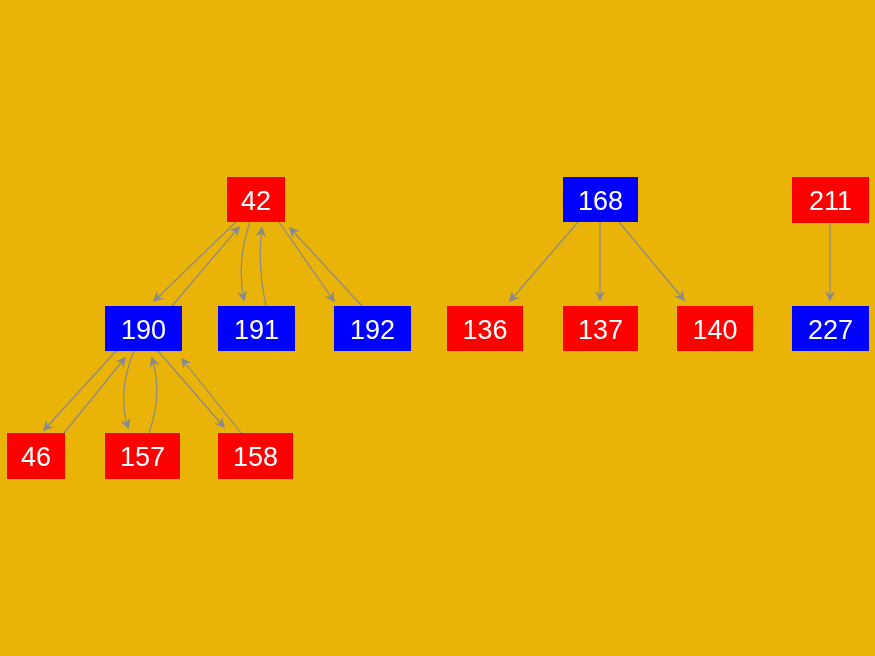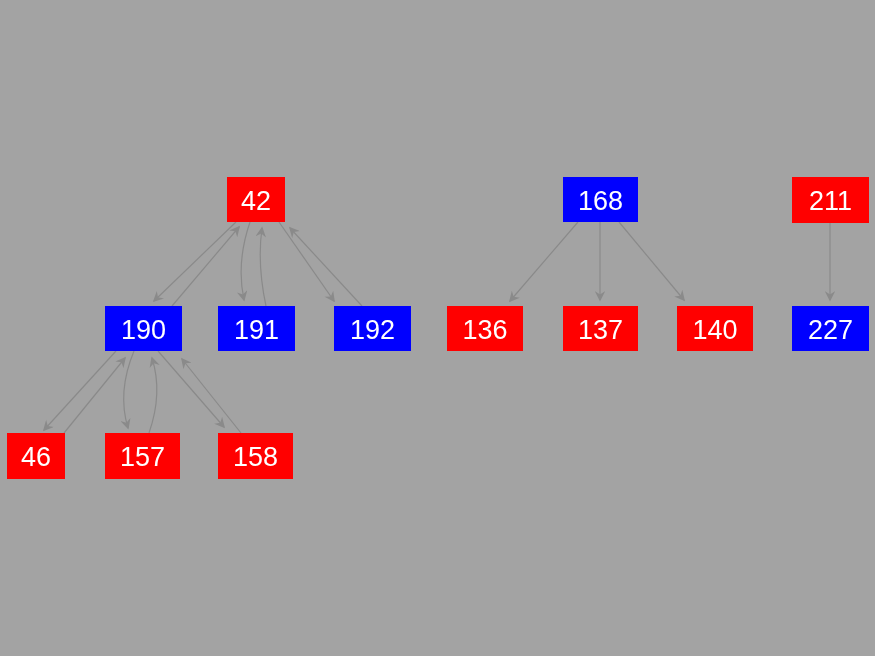--- a/index.html
+++ b/index.html
@@ -5,21 +5,21 @@
   html, body {
     margin: 0;
     padding: 0;
     background: #ffffff;
     font-family: "Liberation Sans", sans-serif;
   }
   .canvas {
     position: relative;
     width: 875px;
     height: 656px;
-    background: #a3a3a3;
+    background: #eab308;
     overflow: hidden;
   }
   svg.graph {
     display: block;
     width: 875px;
     height: 656px;
   }
   .edge {
     fill: none;
     stroke-width: 1.2px;

